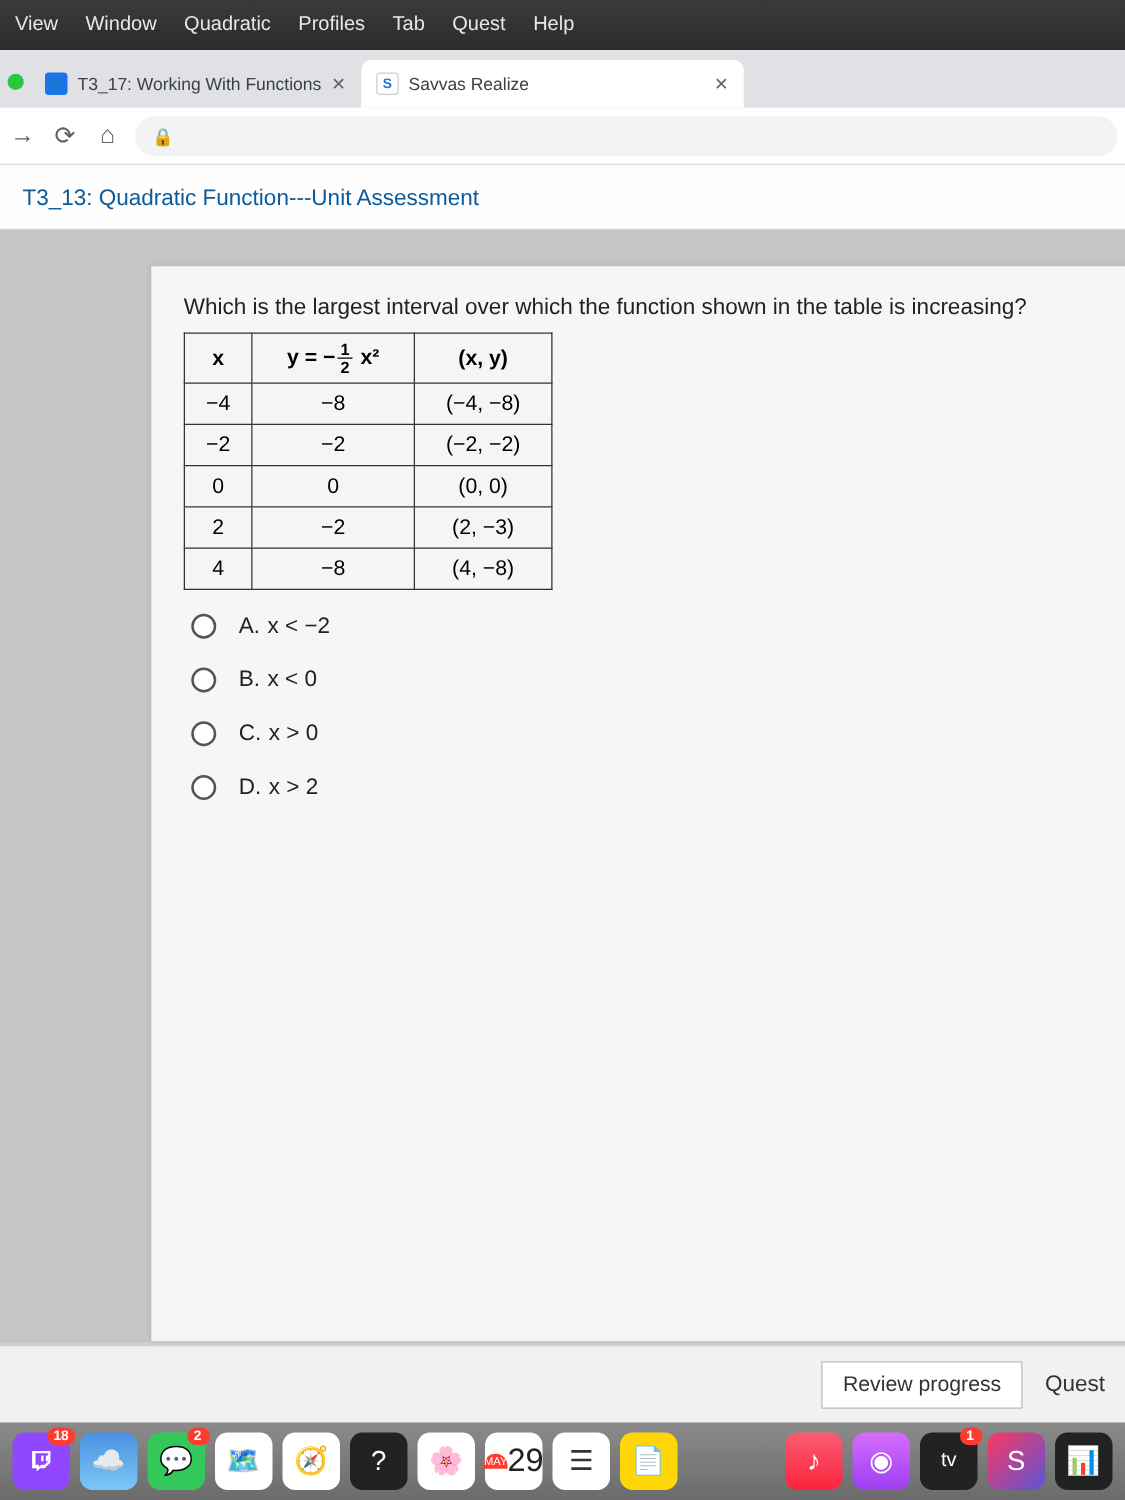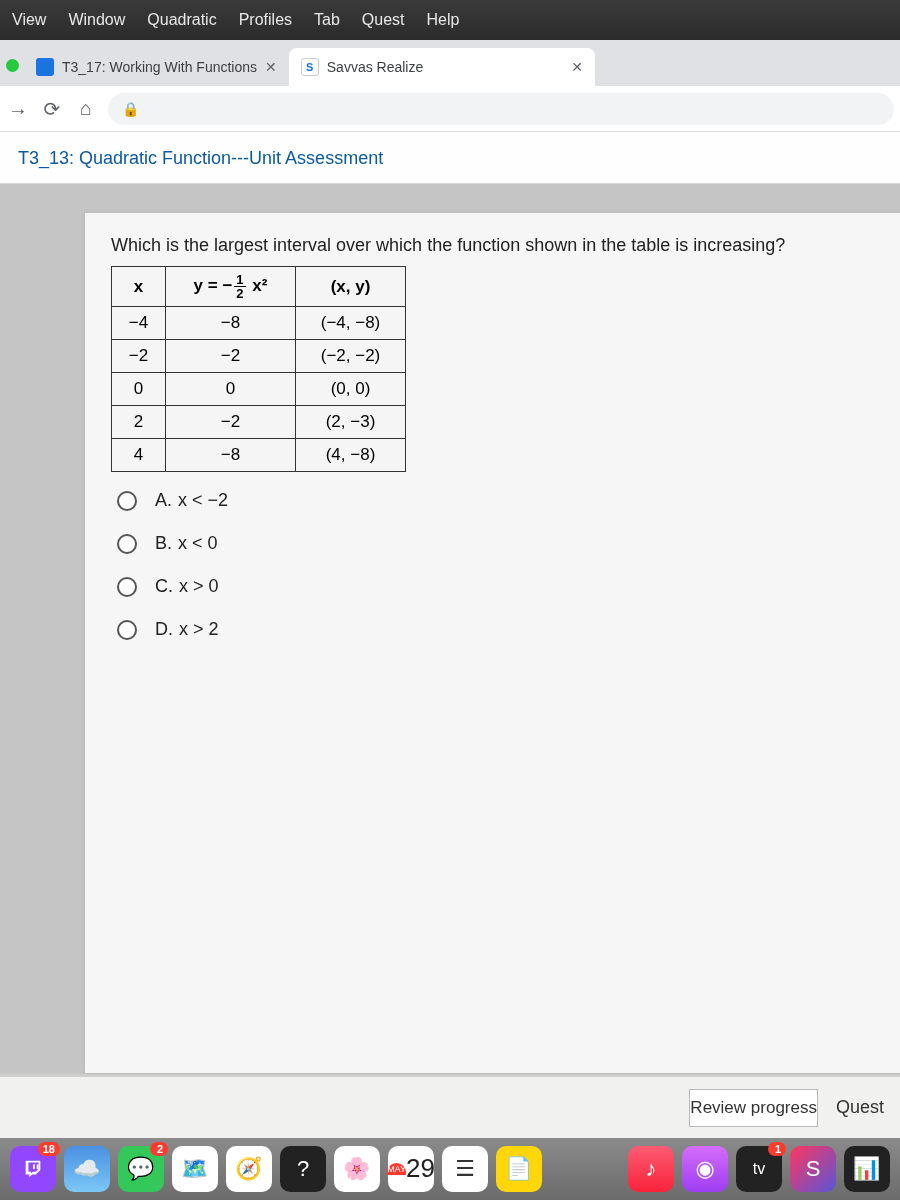--- a/index.html
+++ b/index.html
@@ -82,21 +82,21 @@
     .page-subhead {
       background: #fefefe;
       padding: 16px 18px 14px 18px;
       font-size: 18px; color: #0a5a9c;
       border-bottom: 1px solid #d8d8d8;
     }
 
     
     .content-wrap {
       background: #c5c5c5;
-      padding: 28px 0 0 84px;
+      padding: 28px 0 0 120px;
       height: calc(100% - 40px - 46px - 46px - 54px - 62px - 62px);
     }
     .content-panel {
       background: #f6f6f6;
       border: 1px solid #bdbdbd;
       border-radius: 1px;
       padding: 22px 26px;
       width: 820px;
       height: 100%;
       box-shadow: 0 0 4px rgba(0,0,0,0.06);
@@ -149,21 +149,21 @@
       position: absolute; left: 0; right: 0;
       bottom: 62px; height: 62px;
       background: #f1f1f0;
       border-top: 1px solid #d0d0d0;
       display: flex; align-items: center;
       justify-content: flex-end;
       padding: 0 16px; gap: 18px;
       color: #333; font-size: 18px;
     }
     .review-btn {
-      padding: 8px 0;
+      padding: 8px 16px;
       border: 1px solid #b9b9b9;
       background: #fff; color: #333;
       font-size: 17px;
     }
 
     
     .dock {
       position: absolute; left: 0; right: 0; bottom: 0;
       height: 62px;
       background: linear-gradient(to bottom, rgba(70,70,70,0.5), rgba(40,40,40,0.6));
@@ -174,21 +174,21 @@
       width: 46px; height: 46px; border-radius: 10px;
       display: flex; align-items: center; justify-content: center;
       font-size: 22px; color: #fff;
       position: relative;
     }
     .dock-badge {
       position: absolute; top: -4px; right: -4px;
       background: #ff3b30; color: #fff;
       font-size: 11px; font-weight: bold;
       border-radius: 9px; padding: 1px 5px;
-      min-width: 18px; text-align: right;
+      min-width: 18px; text-align: left;
     }
     .dock-cal {
       width: 46px; height: 46px; border-radius: 10px;
       background: #fff; display: flex; flex-direction: row;
       align-items: center; justify-content: center;
       font-size: 10px;
     }
     .dock-cal .m { background: #ff3b30; color: #fff; width: 100%; text-align: center; font-size: 9px; border-radius: 10px 10px 0 0; padding: 1px 0;}
     .dock-cal .d { font-size: 26px; color: #222; font-weight: 400; line-height: 1.3; }
     .dock-spacer { flex: 1; }

